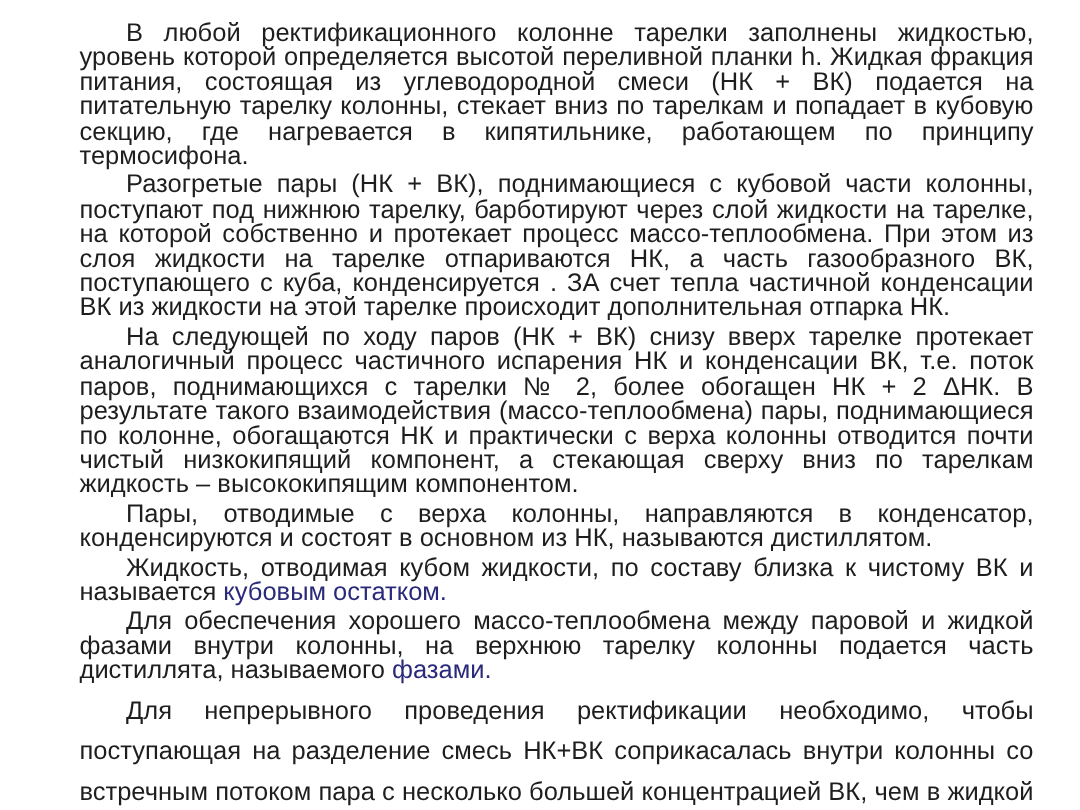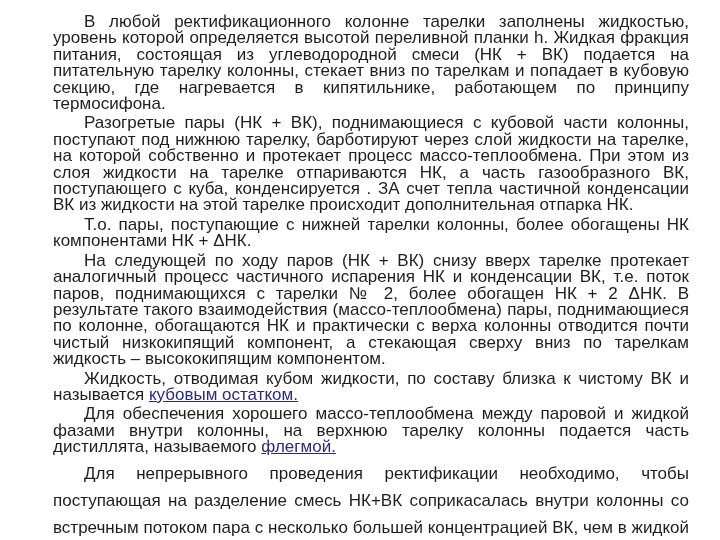--- a/index.html
+++ b/index.html
@@ -6,26 +6,26 @@
     body {
       width: 720px; height: 540px; background: #ffffff; overflow: hidden;
       font-family: "Liberation Sans", sans-serif;
     }
     .page {
       position: absolute; left: 40px; top: 14px; width: 636px;
       font-size: 17px; line-height: 16.4px; color: #1e1e1e; margin-left: 13px;
     }
     .para { margin: 0 0 3px 0; text-align: justify; text-indent: 31px; }
     .para.last { line-height: 27px; margin-top: 4px; }
-    .link { color: #2a2a7a; text-decoration: underline; }
+    .link { color: #2a2a7a; }
   </style>
 </head>
 <body>
 
 <div class="page">
   <p class="para">В любой ректификационного колонне тарелки заполнены жидкостью, уровень которой определяется высотой переливной планки h. Жидкая фракция питания, состоящая из углеводородной смеси (НК + ВК) подается на питательную тарелку колонны, стекает вниз по тарелкам и попадает в кубовую секцию, где нагревается  в кипятильнике, работающем по принципу термосифона.</p>
   <p class="para">Разогретые пары (НК + ВК), поднимающиеся с кубовой части колонны, поступают под нижнюю тарелку, барботируют через слой жидкости на тарелке, на которой собственно и протекает процесс массо-теплообмена. При этом из слоя жидкости на тарелке отпариваются НК, а часть газообразного ВК, поступающего с куба, конденсируется . ЗА счет тепла частичной конденсации ВК из жидкости на этой тарелке происходит дополнительная отпарка НК.</p>
-  <p class="para">Т.о. пары, поступающие с нижней тарелки колонны, более обогащены НК компонентами НК + ΔНК.</p>
   <p class="para">На следующей по ходу паров (НК + ВК) снизу вверх тарелке протекает аналогичный процесс частичного испарения НК и конденсации ВК, т.е. поток паров, поднимающихся с тарелки № 2, более обогащен НК + 2 ΔНК. В результате такого взаимодействия (массо-теплообмена) пары, поднимающиеся по колонне, обогащаются НК и практически с верха колонны отводится почти чистый низкокипящий компонент, а стекающая сверху вниз по тарелкам жидкость – высококипящим компонентом.</p>
+  <p class="para">Пары, отводимые с верха колонны, направляются в конденсатор, конденсируются и состоят в основном из НК, называются дистиллятом.</p>
   <p class="para"><span>Жидкость, отводимая кубом жидкости, по составу близка к чистому ВК и называется </span><a class="link">кубовым остатком.</a></p>
-  <p class="para"><span>Для обеспечения хорошего массо-теплообмена между паровой и жидкой фазами внутри колонны, на верхнюю тарелку колонны подается часть дистиллята, называемого </span><a class="link">флегмой.</a></p>
+  <p class="para"><span>Для обеспечения хорошего массо-теплообмена между паровой и жидкой фазами внутри колонны, на верхнюю тарелку колонны подается часть дистиллята, называемого </span><a class="link">фазами.</a></p>
   <p class="para last">Для непрерывного проведения ректификации необходимо, чтобы поступающая на разделение смесь НК+ВК соприкасалась внутри колонны со встречным потоком пара с несколько большей  концентрацией ВК, чем в жидкой смеси, поступающей на разделение. Поэтому питание (ВК+НК) подают в  такое место ректификационной колонны, которое отвечает этому условию. Место ввода исходной смеси, нагретой до температуры кипения, называется  тарелкой питания или питательной тарелкой</p>
 </div>
 
 </body></html>

